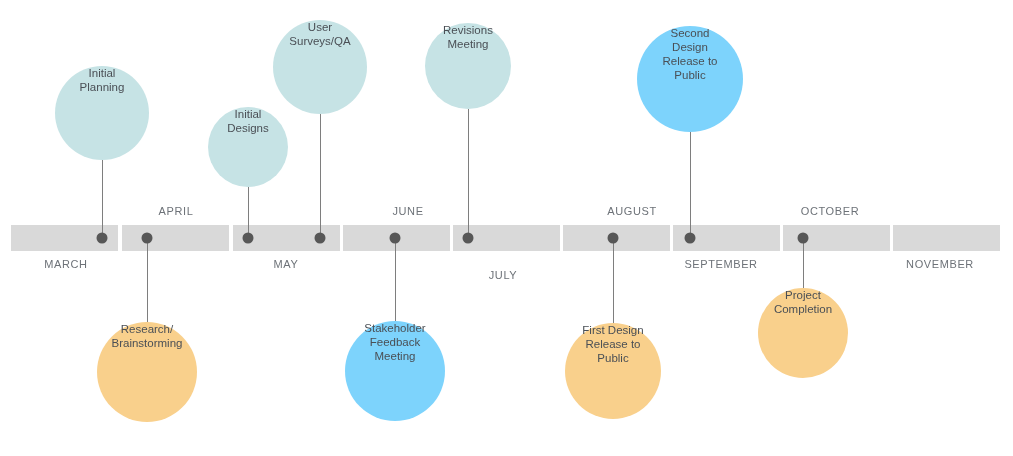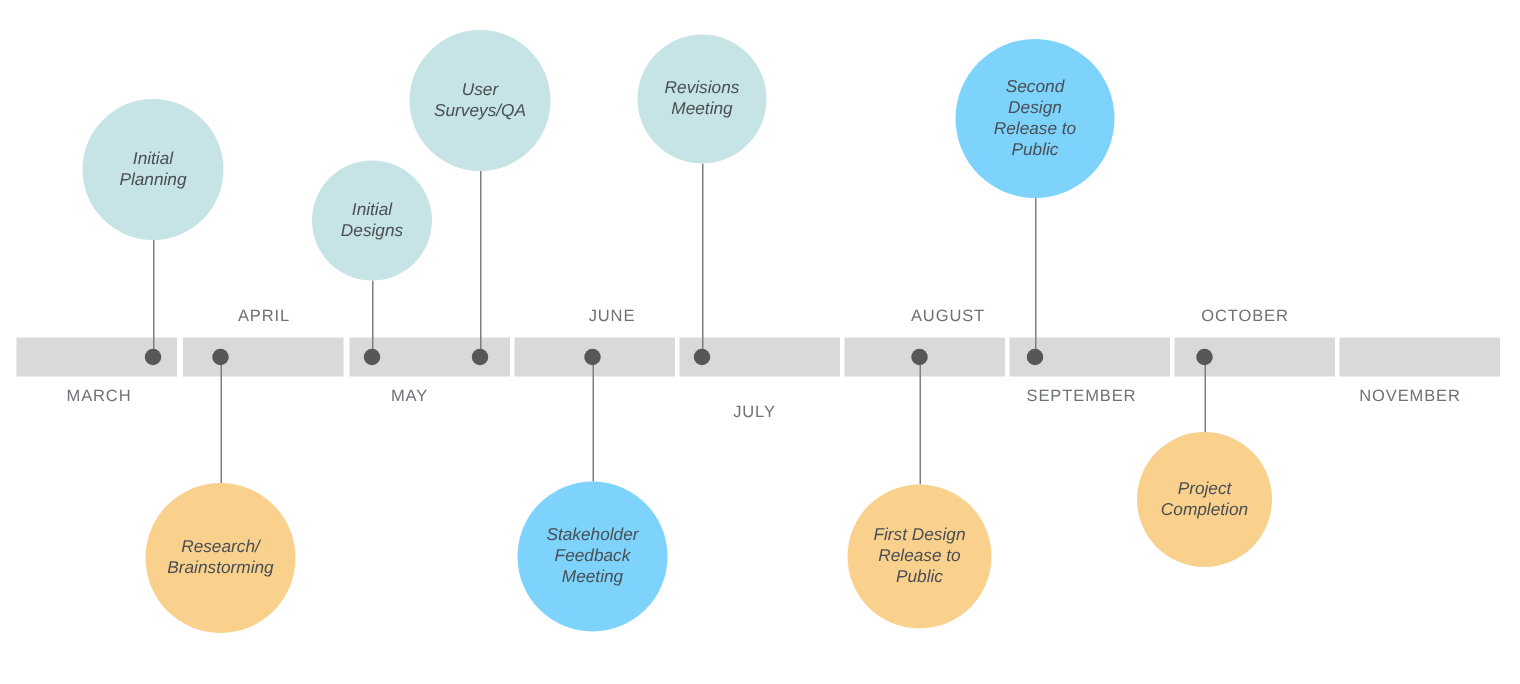--- a/index.html
+++ b/index.html
@@ -47,26 +47,24 @@
     height: 11px;
     border-radius: 50%;
     background: #575757;
     transform: translate(-50%, -50%);
   }
   
   .bubble {
     position: absolute;
     border-radius: 50%;
     display: flex;
-    align-items: center;
     justify-content: center;
     text-align: center;
     box-sizing: border-box;
     transform: translate(-50%, -50%);
-    font-style: italic;
   }
   .bubble-label {
     font-size: 11.5px;
     line-height: 14px;
     color: #4a4f55;
     padding: 0 7px;
     font-family: "Liberation Sans", sans-serif;
     white-space: pre-line;
   }
   .bubble.top { background: #c6e3e5; }
@@ -83,21 +81,21 @@
       <div class="bar-segment" style="left: 343px; width: 107px;"></div>
       <div class="bar-segment" style="left: 453px; width: 107px;"></div>
       <div class="bar-segment" style="left: 563px; width: 107px;"></div>
       <div class="bar-segment" style="left: 673px; width: 107px;"></div>
       <div class="bar-segment" style="left: 783px; width: 107px;"></div>
       <div class="bar-segment" style="left: 893px; width: 107px;"></div>
     </div>
   <div id="months-layer">
       <div class="month-label" style="left: 66px; top: 258px;">MARCH</div>
       <div class="month-label" style="left: 176px; top: 205px;">APRIL</div>
-      <div class="month-label" style="left: 273px; top: 258px;">MAY</div>
+      <div class="month-label" style="left: 286px; top: 258px;">MAY</div>
       <div class="month-label" style="left: 408px; top: 205px;">JUNE</div>
       <div class="month-label" style="left: 503px; top: 242px; margin-top: 27px;">JULY</div>
       <div class="month-label" style="left: 632px; top: 205px;">AUGUST</div>
       <div class="month-label" style="left: 721px; top: 258px;">SEPTEMBER</div>
       <div class="month-label" style="left: 830px; top: 205px;">OCTOBER</div>
       <div class="month-label" style="left: 940px; top: 258px;">NOVEMBER</div>
     </div>
   <div id="stems-layer">
       <div class="stem" style="left: 102px; top: 160px; height: 77px;"></div>
       <div class="stem" style="left: 147px; top: 238px; height: 84px;"></div>

